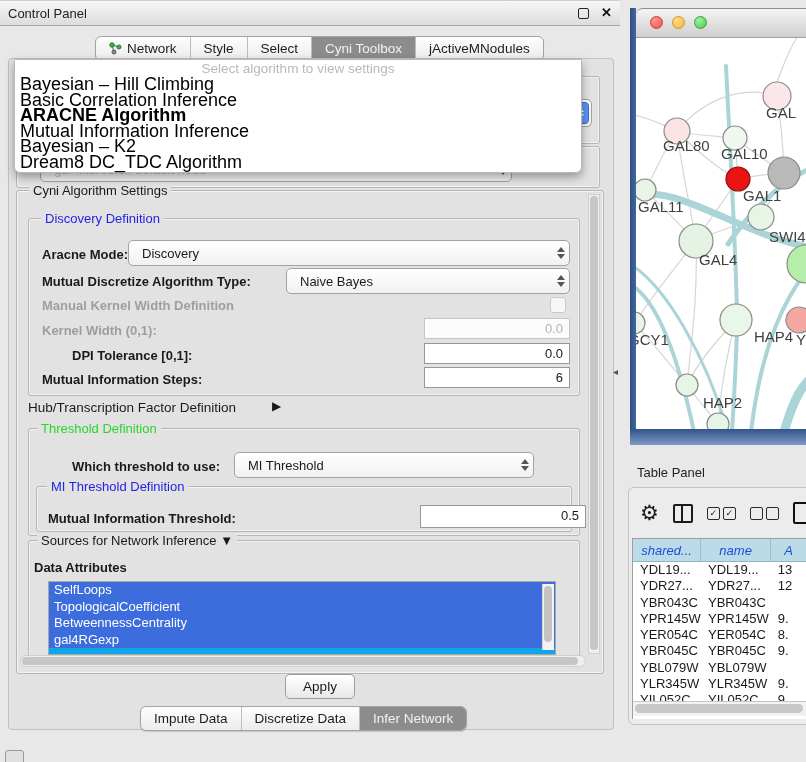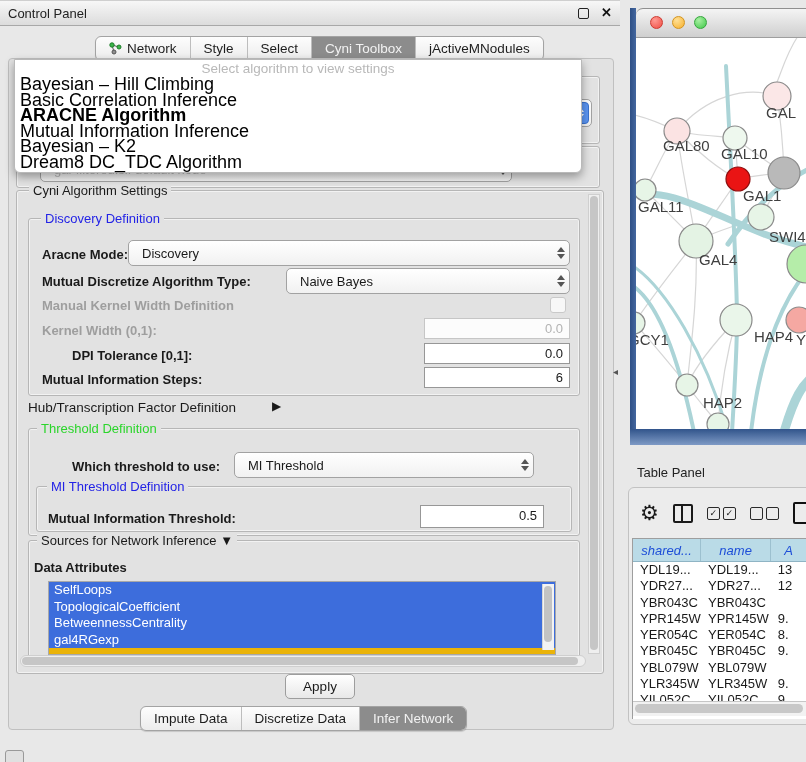--- a/index.html
+++ b/index.html
@@ -51,21 +51,21 @@
     font-size:13px;text-align:right;padding:2px 6px 0 0;}
   .field.dis{color:#b3b3b3;border-color:#c6c6c6;background:#fcfcfc;}
   .chk{position:absolute;width:14px;height:14px;border:1px solid #c9c9c9;border-radius:3px;background:#f7f7f7;}
 
   .popup{left:14px;top:59px;width:566px;height:112px;background:#fff;border:1px solid #b9b9b9;
     border-radius:0 0 6px 6px;box-shadow:0 4px 10px rgba(0,0,0,.35);z-index:30;}
   .popup .prompt{text-align:center;color:#b8b8b8;font-size:13.5px;padding-top:1px;height:16px;}
   .dd-item{font-size:18px;height:15.6px;line-height:15.6px;padding-left:5px;color:#000;}
   .dd-item.bold{font-weight:bold;}
 
-  .list{left:48px;top:581px;width:506px;height:72px;background:#eab308;border:1px solid #a8a8a8;overflow:hidden;}
+  .list{left:48px;top:581px;width:506px;height:72px;background:#0ea5e9;border:1px solid #a8a8a8;overflow:hidden;}
   .src-item{height:16.5px;line-height:16.5px;background:#3d6ddc;color:#fff;font-size:13px;padding-left:5px;}
   .lscroll{position:absolute;right:1px;top:2px;width:11px;height:66px;background:#f3f3f3;border-left:1px solid #d5d5d5;}
   .lscroll .thumb{position:absolute;left:1px;top:2px;width:8px;height:56px;background:#c3c3c3;border-radius:4px;}
 
   .vscroll{left:588px;top:194px;width:12px;height:460px;background:#efefef;border:1px solid #cfcfcf;box-sizing:border-box;}
   .vscroll .thumb{position:absolute;left:1px;top:1px;width:8px;height:454px;background:#c6c6c6;border-radius:4px;}
   .hscroll{left:20px;top:655px;width:566px;height:12px;background:#efefef;border:1px solid #cfcfcf;box-sizing:border-box;border-radius:6px;}
   .hscroll .thumb{position:absolute;left:1px;top:1px;width:556px;height:8px;background:#c6c6c6;border-radius:4px;}
 
   .btn{position:absolute;border:1px solid #9d9d9d;border-radius:5px;background:linear-gradient(#ffffff,#e8e8e8);
@@ -221,21 +221,21 @@
     <span class="val">MI Threshold</span>
     <span class="spin">
         <span class="tri-up"></span>
         <span class="tri-dn"></span>
       </span>
   </div>
   <div class="abs grp" style="left:36px;top:486px;width:534px;height:44px;">
     <span class="legend blue" style="left:10px;">MI Threshold Definition</span>
   </div>
   <span class="lbl b" style="left:48px;top:511px;">Mutual Information Threshold:</span>
-  <div class="field" style="left:420px;top:505px;width:124px;height:23px;">0.5</div>
+  <div class="field" style="left:420px;top:505px;width:166px;height:23px;">0.5</div>
 
   <div class="abs grp" style="left:28px;top:540px;width:550px;height:116px;">
     <span class="legend" style="left:8px;">
       <span>Sources for Network Inference</span>
       <span>▼</span>
     </span>
   </div>
   <span class="lbl b" style="left:34px;top:560px;">Data Attributes</span>
   <div class="abs list" id="srcList">
 

